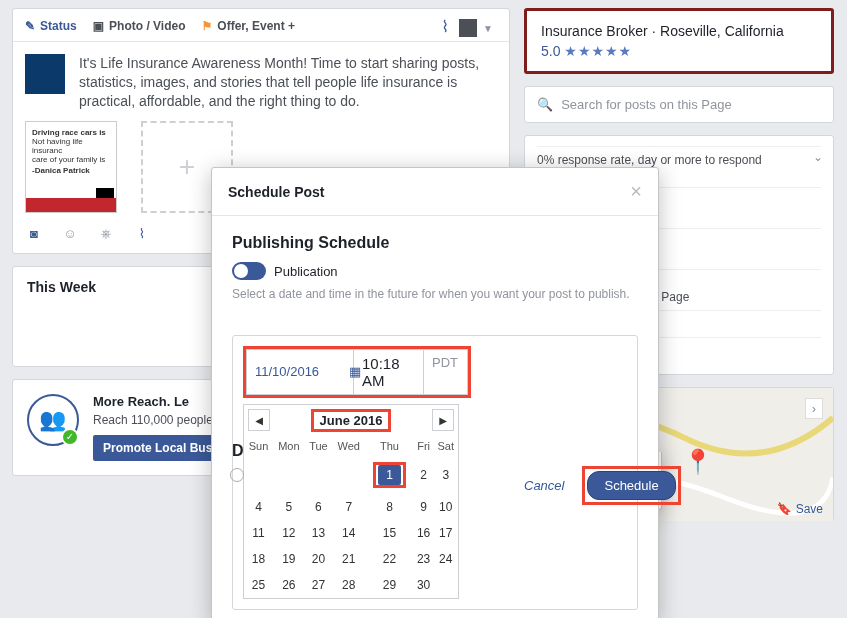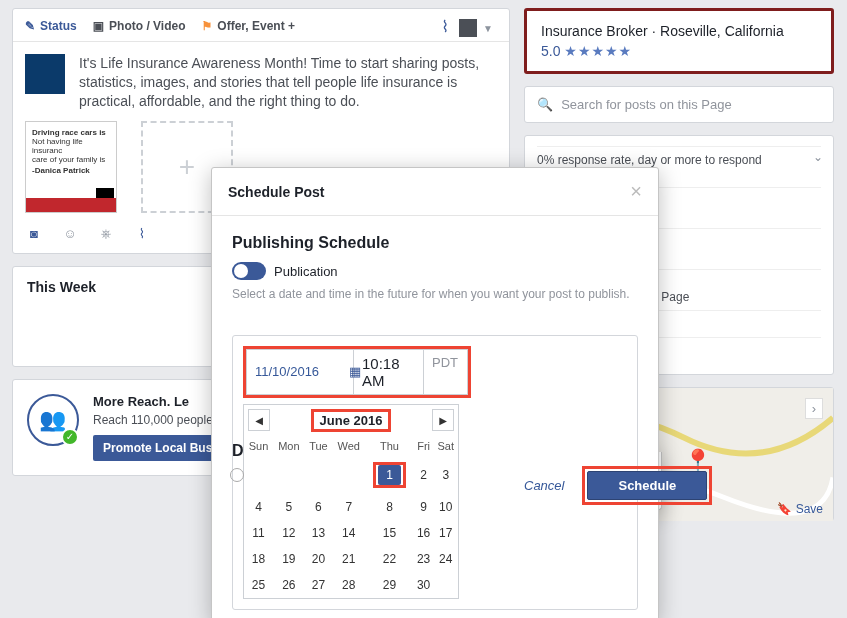--- a/index.html
+++ b/index.html
@@ -87,21 +87,21 @@
   .cal-title { font-weight:bold; font-size:13px; color:#1d2129; }
   .cal-grid { width:100%; border-collapse:collapse; }
   .cal-grid th { font-weight:normal; color:#555; font-size:11px; padding:4px 0; }
   .cal-grid td { text-align:center; font-size:12px; color:#333; padding:6px 0; cursor:pointer; }
   .sel-wrap { display:inline-block; border:3px solid #e43; padding:0 2px; }
   .d-letter { position:absolute; left: 20px; top: 226px; font-size:16px; font-weight:bold; color:#1d2129; }
   .radio-stub { position:absolute; left: 18px; top: 252px; width:14px; height:14px; border:1px solid #aaa; border-radius:50%; }
   .modal-foot-bg { position:absolute; left: 495px; top: 452px; width: 167px; height: 58px; background:#fff; border:1px solid #c5c5c5; border-top:none; border-radius:0 0 3px 3px; box-shadow: 0 4px 22px rgba(0,0,0,0.25); z-index:49; }
   .btn-cancel { background:none; border:none; color:#365899; font-size:13px; cursor:pointer; padding:6px 4px;font-style:italic; }
   .btn-sched-wrap { border:3px solid #e43; padding:2px; }
-  .btn-sched { background:#3b5998; color:#fff; border:1px solid #2d4373; padding:6px 30px; font-size:13px; font-weight:bold; border-radius:2px; cursor:pointer; }
+  .btn-sched { background:#3b5998; color:#fff; border:1px solid #2d4373; padding:6px 16px; font-size:13px; font-weight:normal; border-radius:12px; cursor:pointer; }
 
   .foot-actions { position:absolute; left: 520px; top: 466px; z-index:60; display:flex; gap:14px; align-items:center; }
 </style>
 </head>
 <body>
 
 <div class="left-col">
   <div class="composer">
     <div class="composer-tabs">
       <span class="tab">

